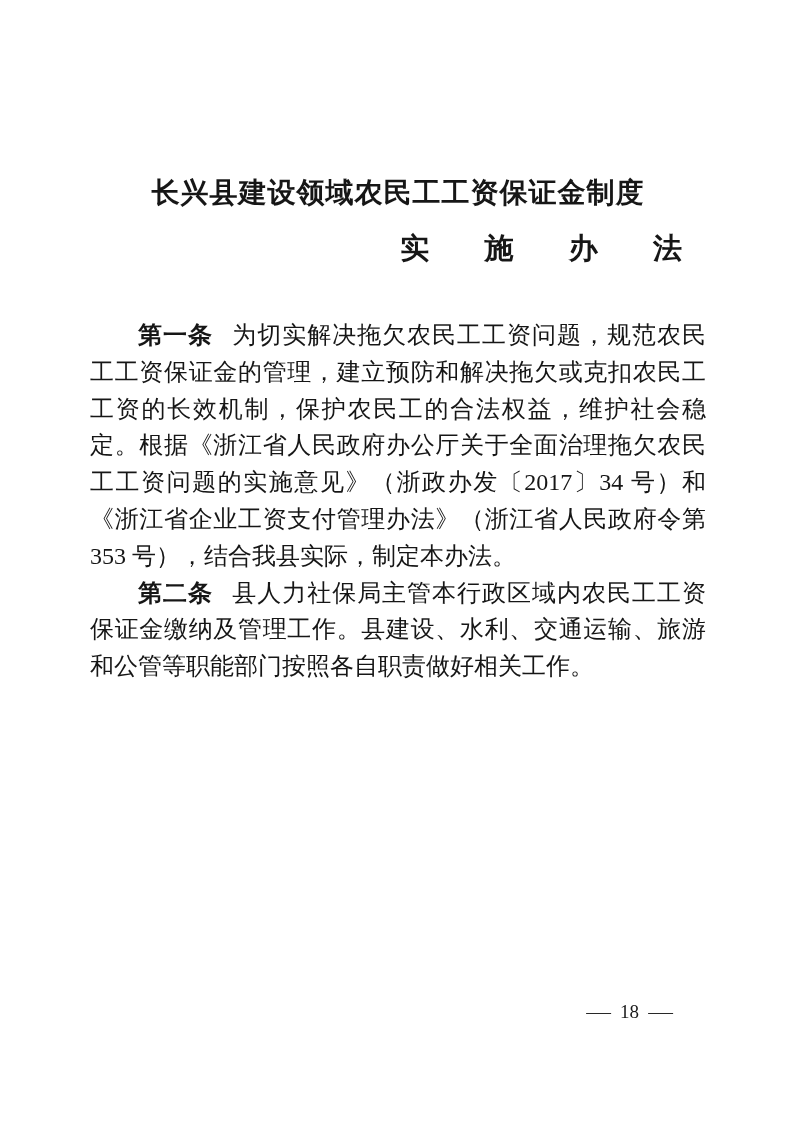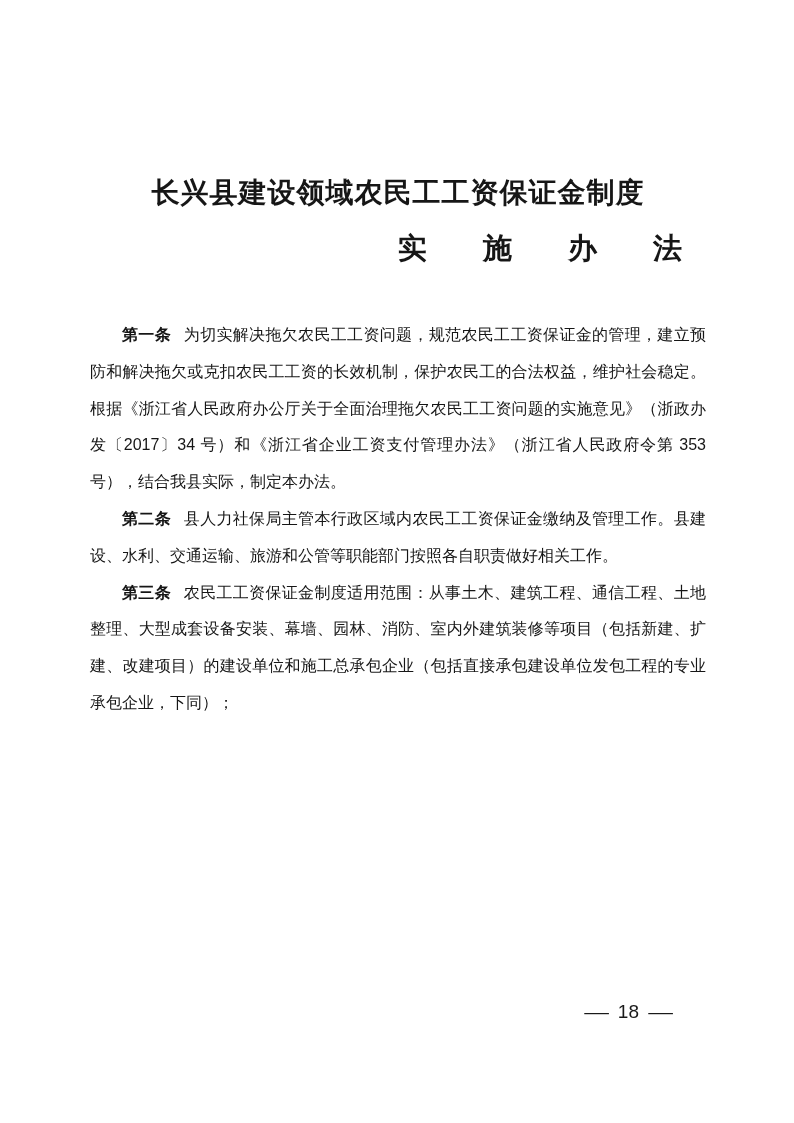--- a/index.html
+++ b/index.html
@@ -8,21 +8,21 @@
     background: #ffffff;
   }
   .page {
     position: relative;
     width: 794px;
     height: 1123px;
     margin: 0 auto;
     background: #ffffff;
     box-sizing: border-box;
     padding: 0 88px 0 90px;
-    font-family: Liberation Sans, sans-serif;
+    font-family: Liberation Serif, serif;
     color: #161616;
     overflow: hidden;
   }
   .doc-title {
     margin: 176px 0 0 0;
     font-size: 28px;
     line-height: 34px;
     font-weight: bold;
     letter-spacing: 1px;
     text-align: center;
@@ -36,21 +36,21 @@
     letter-spacing: 24px;
     text-indent: 24px;
     text-align: right;
     white-space: nowrap;
   }
   .doc-body {
     margin-top: 51px;
   }
   .doc-body p {
     margin: 0;
-    font-size: 16px;
+    font-size: 24px;
     line-height: 36.8px;
     text-align: justify;
     text-justify: inter-character;
     text-indent: 2em;
   }
   .article-label {
     font-weight: bold;
     margin-right: 0.8em;
   }
   .article-label:empty {
@@ -80,21 +80,20 @@
   <h1 class="doc-title">长兴县建设领域农民工工资保证金制度</h1>
 
   <h2 class="doc-subtitle">实 施 办 法</h2>
 
   <div class="doc-body">
 
     <p><span class="article-label">第一条</span><span>为切实解决拖欠农民工工资问题，规范农民工工资保证金的管理，建立预防和解决拖欠或克扣农民工工资的长效机制，保护农民工的合法权益，维护社会稳定。根据《浙江省人民政府办公厅关于全面治理拖欠农民工工资问题的实施意见》（浙政办发〔2017〕34 号）和《浙江省企业工资支付管理办法》（浙江省人民政府令第 353 号），结合我县实际，制定本办法。</span></p>
 
     <p><span class="article-label">第二条</span><span>县人力社保局主管本行政区域内农民工工资保证金缴纳及管理工作。县建设、水利、交通运输、旅游和公管等职能部门按照各自职责做好相关工作。</span></p>
 
-    <p><span class="article-label">第三条</span><span>农民工工资保证金制度适用范围：从事土木、建筑工程、通信工程、土地整理、大型成套设备安装、幕墙、园林、消防、室内外建筑装修等项目（包括新建、扩建、改建项目）的建设单位和施工总承包企业（包括直接承包建设单位发包工程的专业承包企业，下同）；</span></p>
 
 
   </div>
 
   <div class="page-footer">
     <span class="dash">—</span>
     <span class="page-num">18</span>
     <span class="dash">—</span>
   </div>
 

